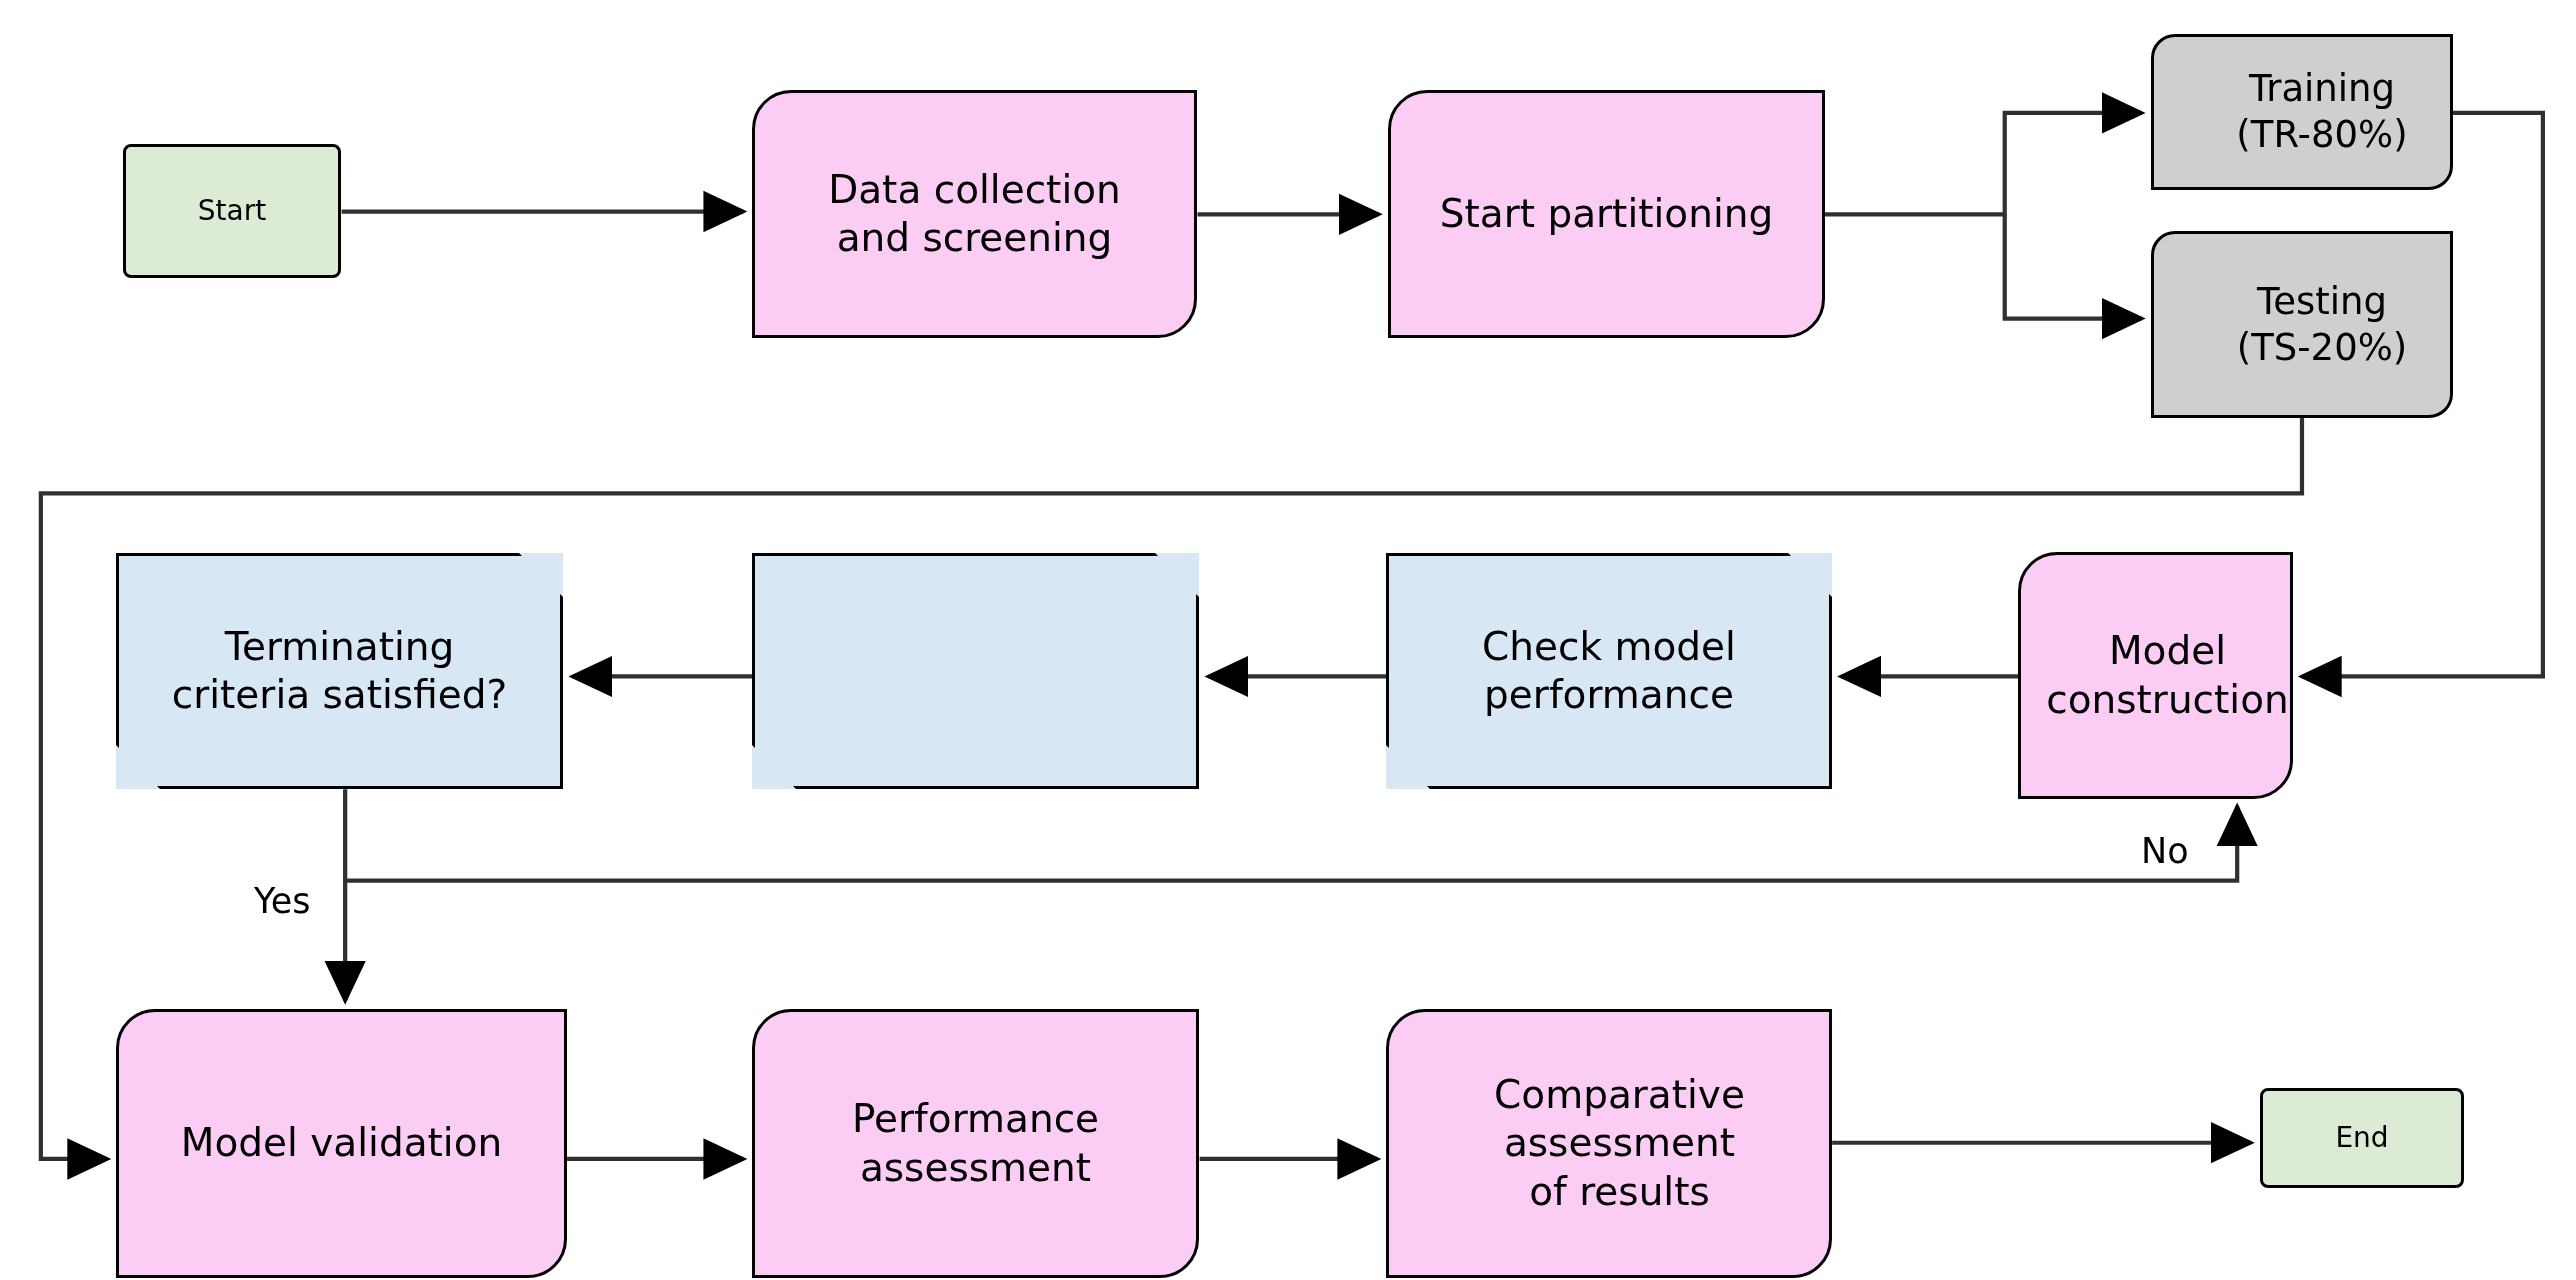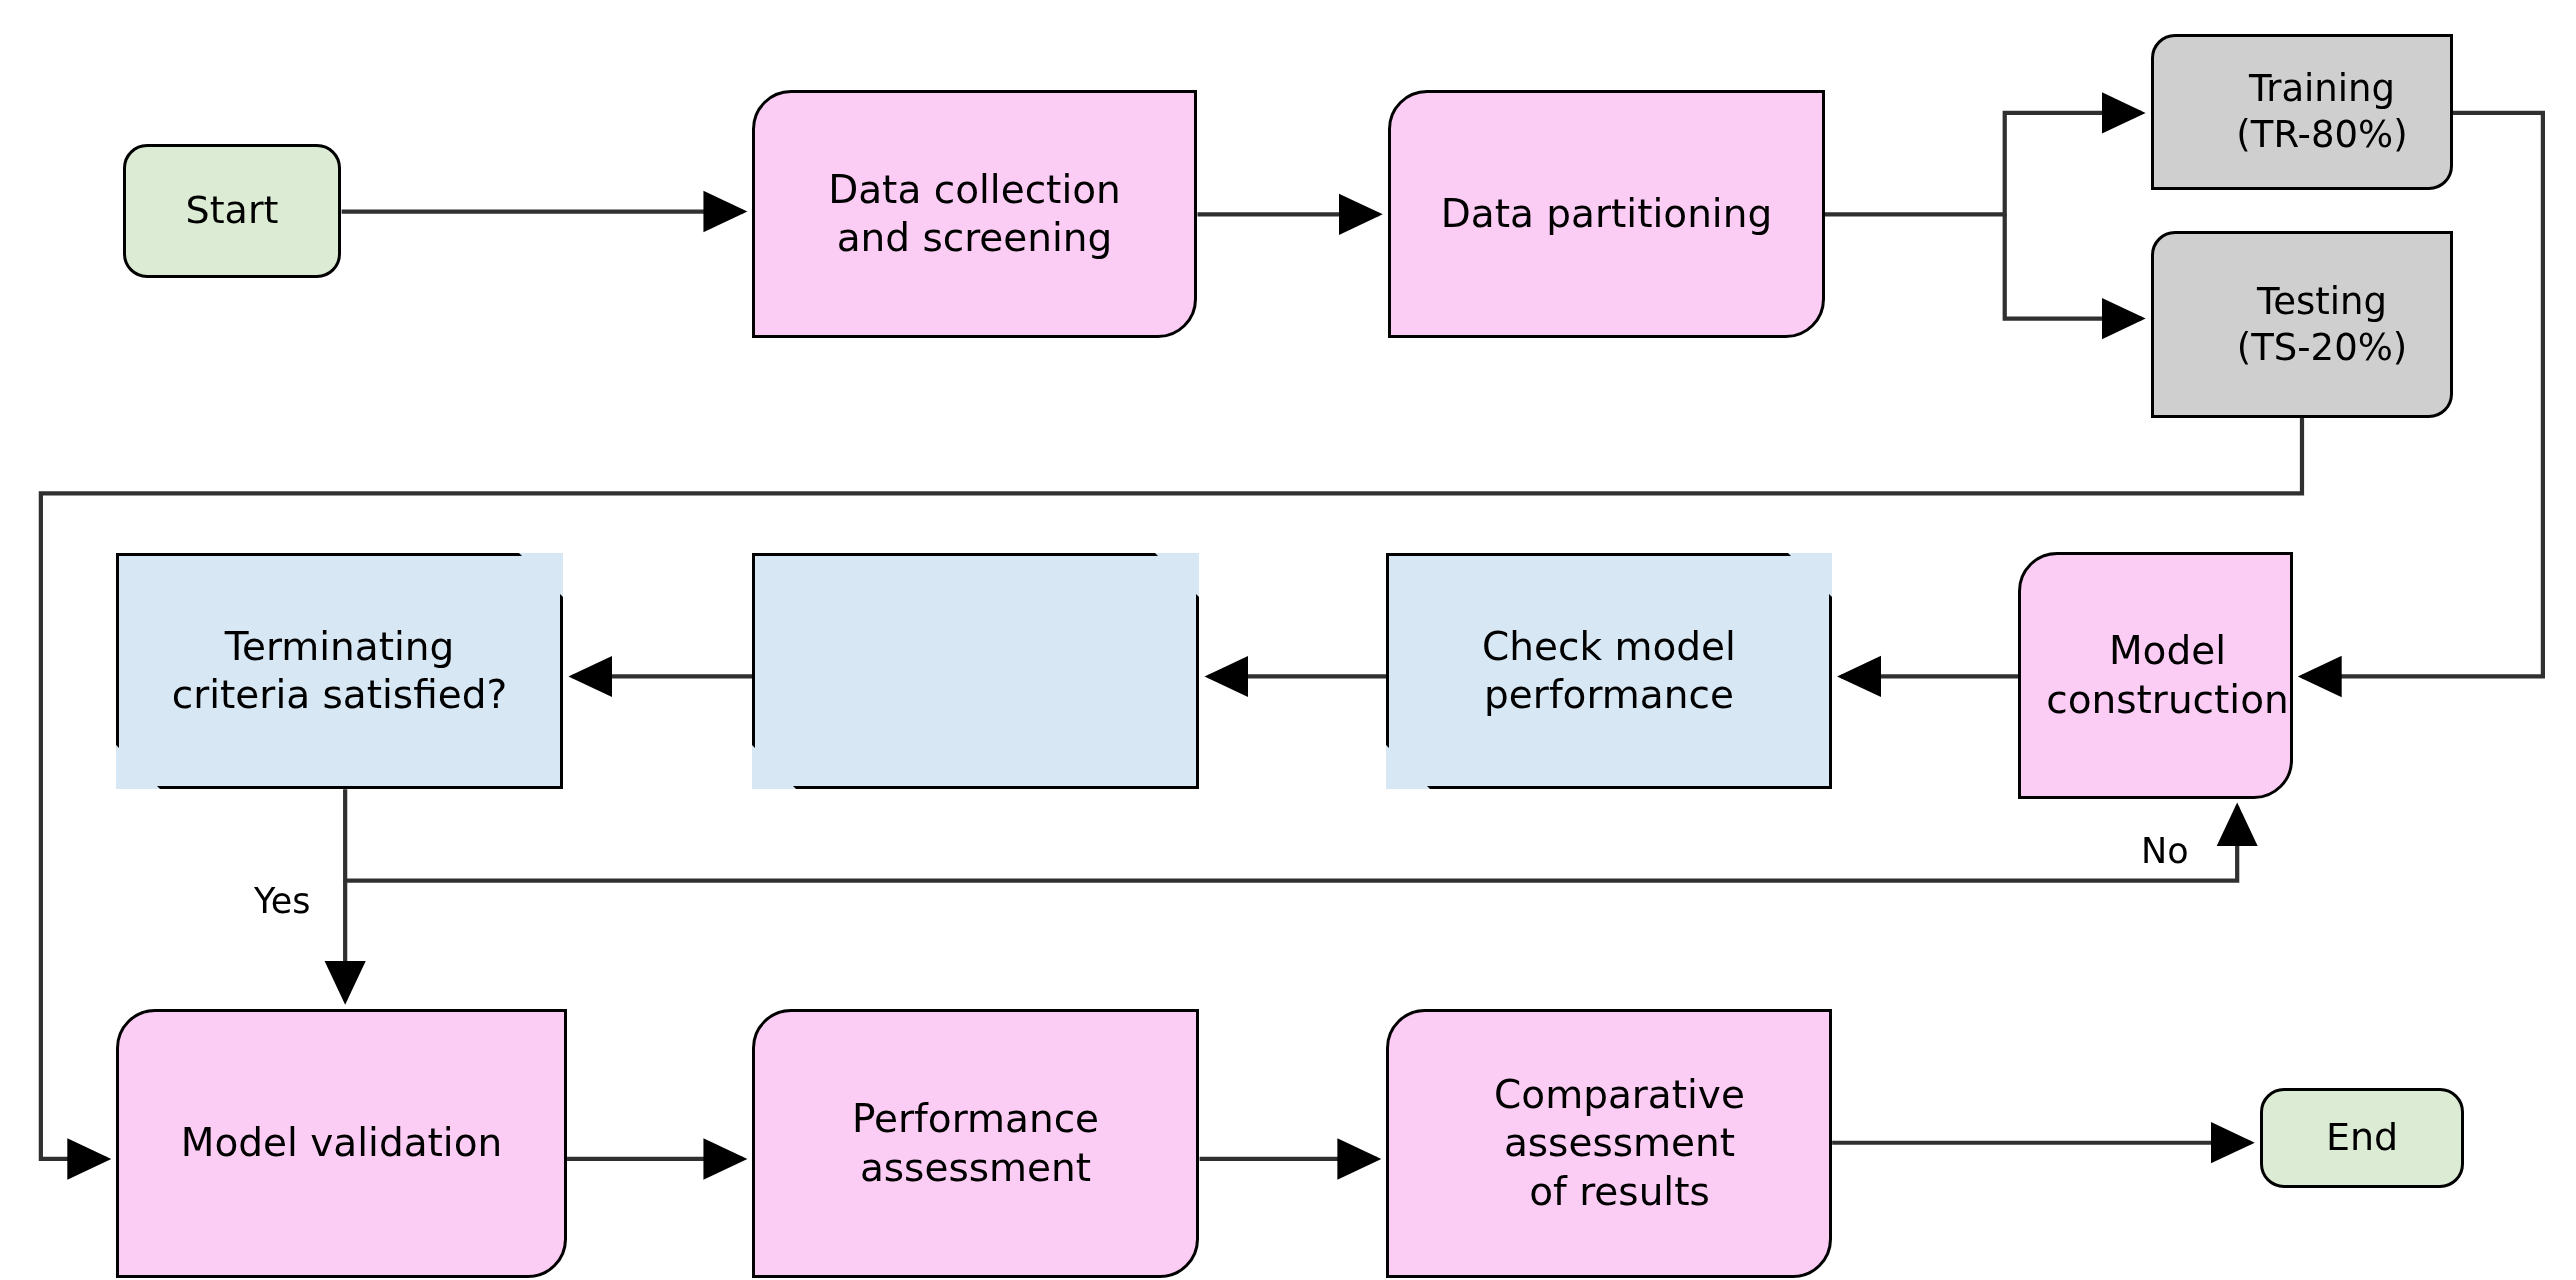--- a/index.html
+++ b/index.html
@@ -16,21 +16,21 @@
     position:absolute;
     box-sizing:border-box;
     display:flex;align-items:center;justify-content:center;
     text-align:center;
     color:#000000;
     line-height:1.24;
     border:3.5px solid #000000;
     white-space:pre-line;
   }
   
-  .n-term{ border-radius:24px; background:#dcecd4; font-size:38px; }
+  .n-term{ border-radius:8px; background:#dcecd4; font-size:28px; }
   
   .n-proc{ background:#fbcdf4; font-size:39px;
            border-radius:39px 0 39px 0; }
   
   .n-data{ background:#cfcfcf; font-size:37px;
            border-radius:24px 0 24px 0;padding-left:40px; }
   
   .n-check{ background:#d7e7f4; font-size:39px; border:none; padding:0; }
   .n-check .chamfer{
     position:absolute;inset:0;
@@ -89,21 +89,21 @@
 
       <path d="M2601,1622 L3195,1622"></path>
     </g>
   </svg>
 
   <div class="node n-term" style="left:123px;top:144px;width:218px;height:134px;">Start</div>
 
   <div class="node n-proc" style="left:752px;top:90px;width:445px;height:248px;">Data collection
 and screening</div>
 
-  <div class="node n-proc" style="left:1388px;top:90px;width:437px;height:248px;">Data partitioning</div>
+  <div class="node n-proc" style="left:1388px;top:90px;width:437px;height:248px;">Start partitioning</div>
 
   <div class="node n-data" style="left:2151px;top:34px;width:302px;height:156px;">Training
 (TR-80%)</div>
 
   <div class="node n-data" style="left:2151px;top:204px;width:302px;height:187px;margin-top:27px;">Testing
 (TS-20%)</div>
 
   <div class="node n-check" style="left:116px;top:553px;width:447px;height:236px;">
     <div class="chamfer"></div>
     <div class="ctxt">Terminating

